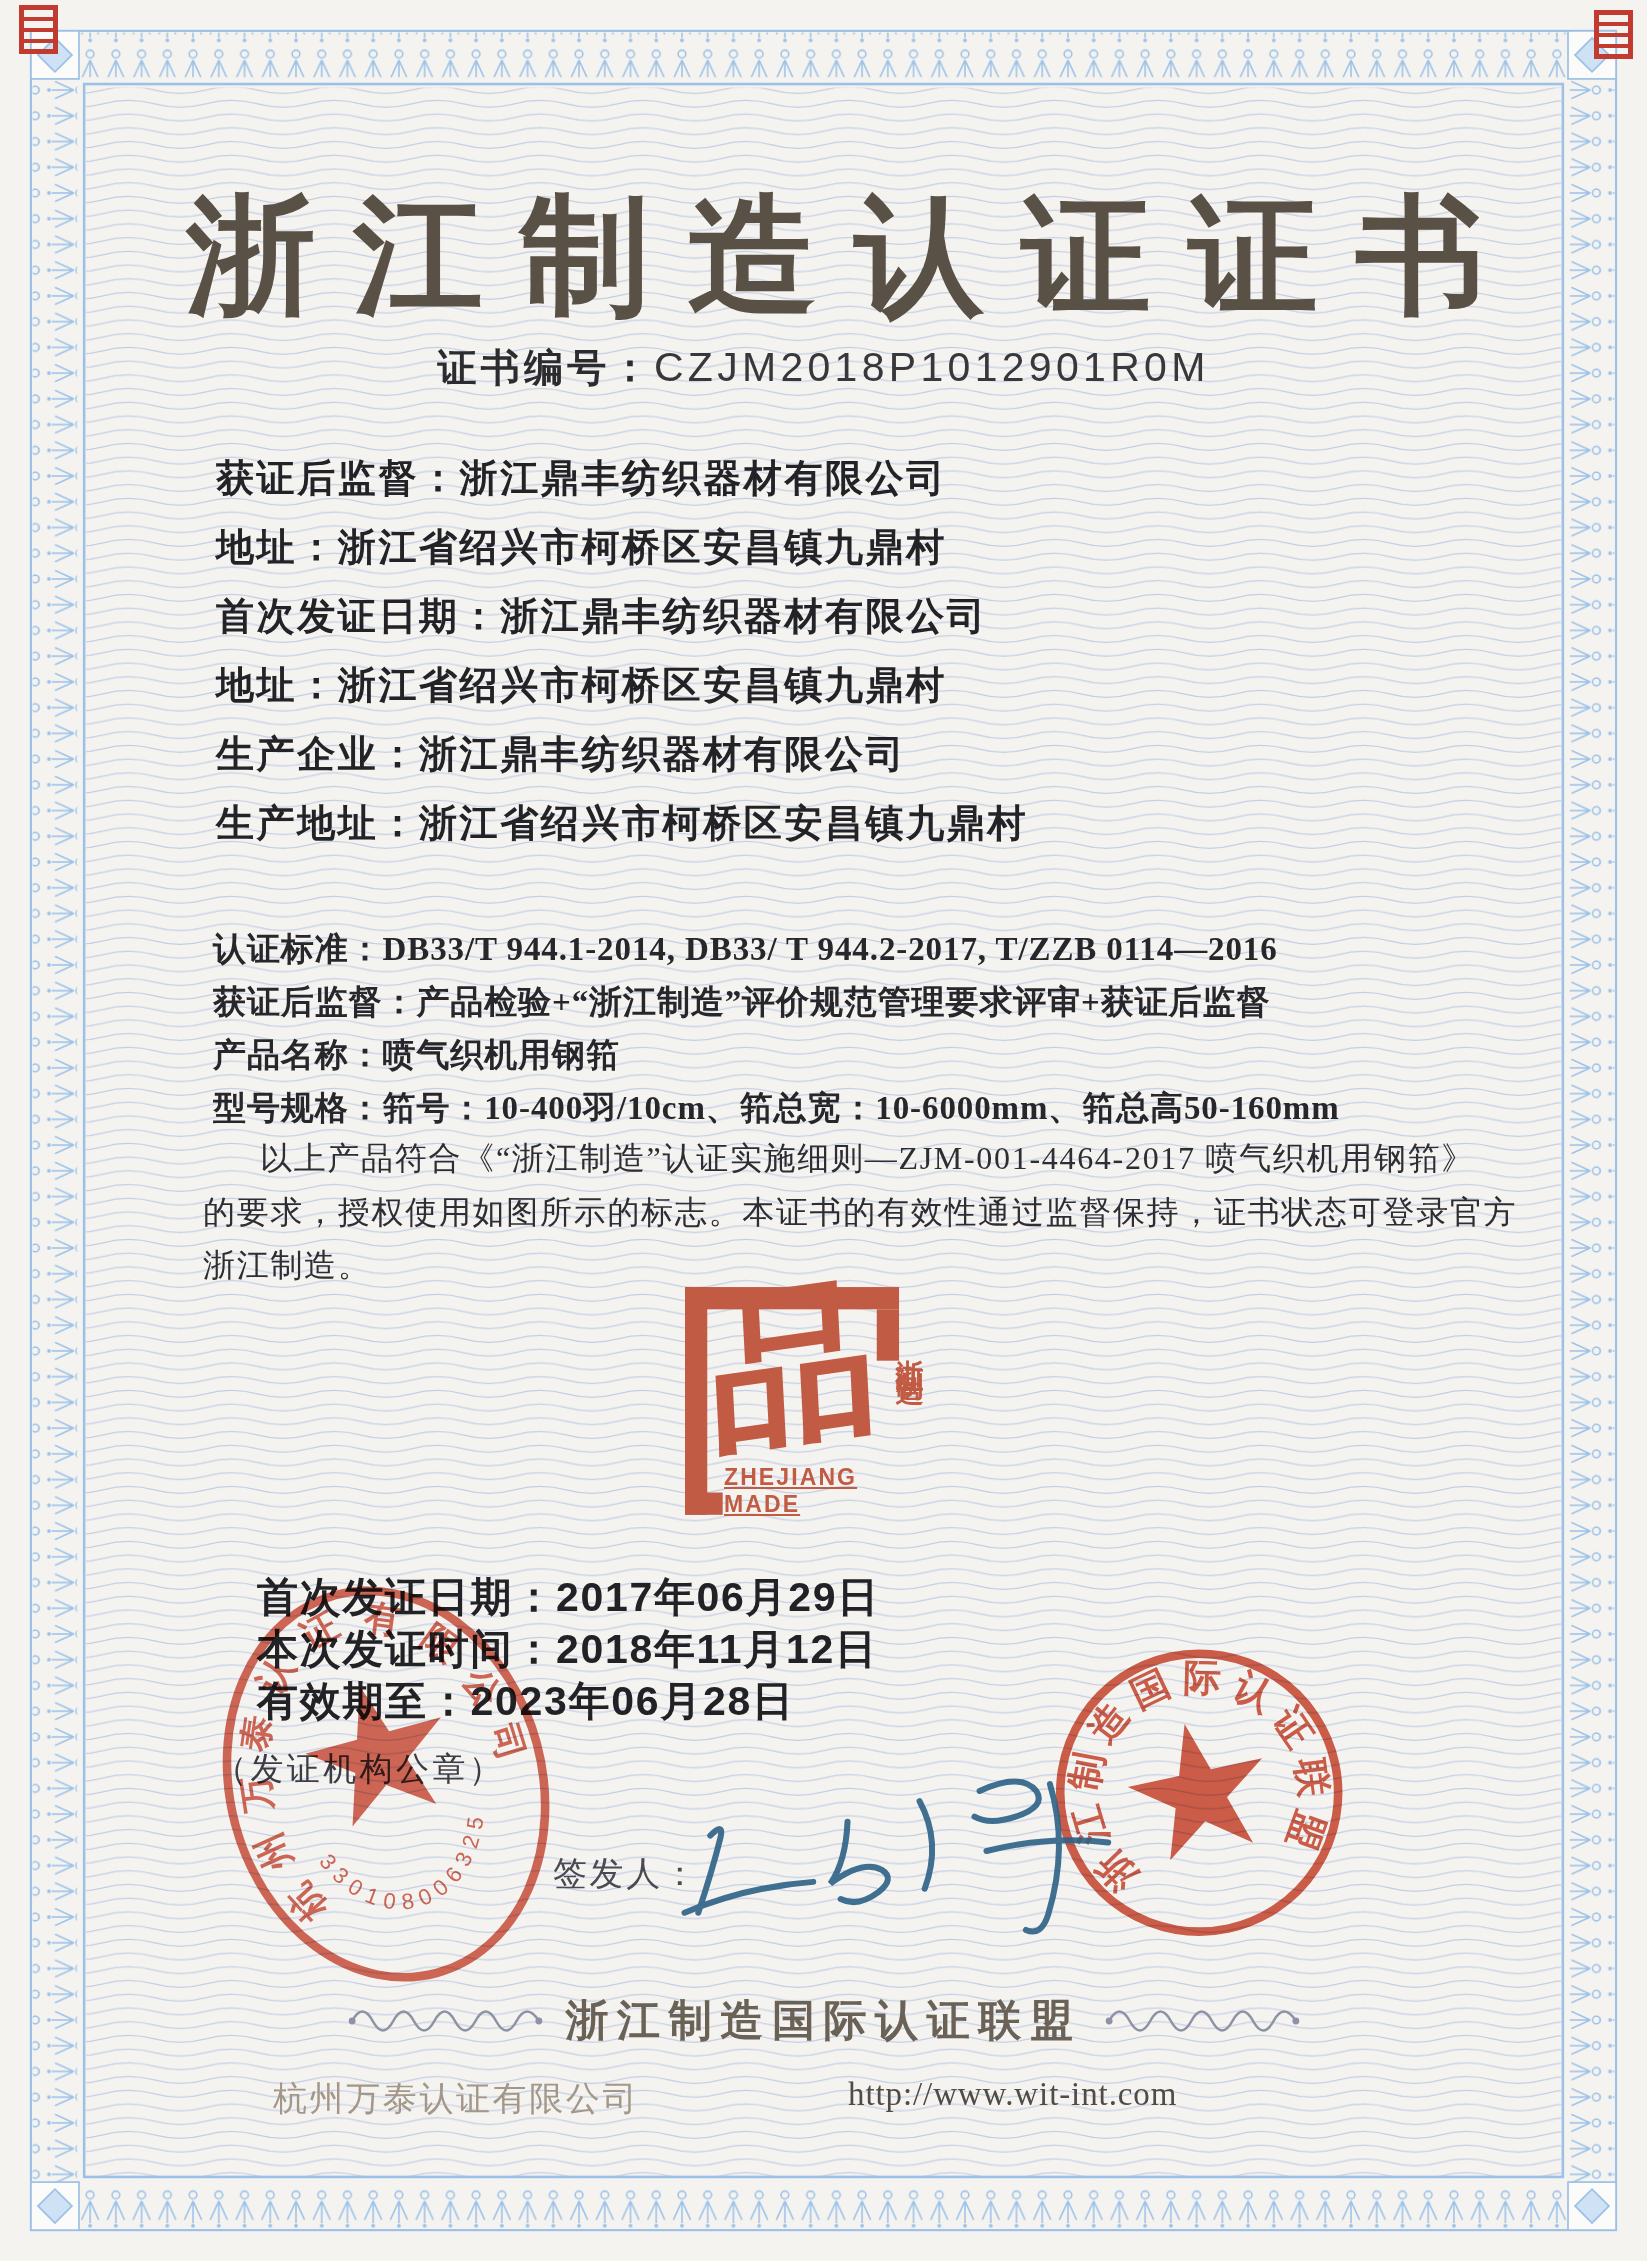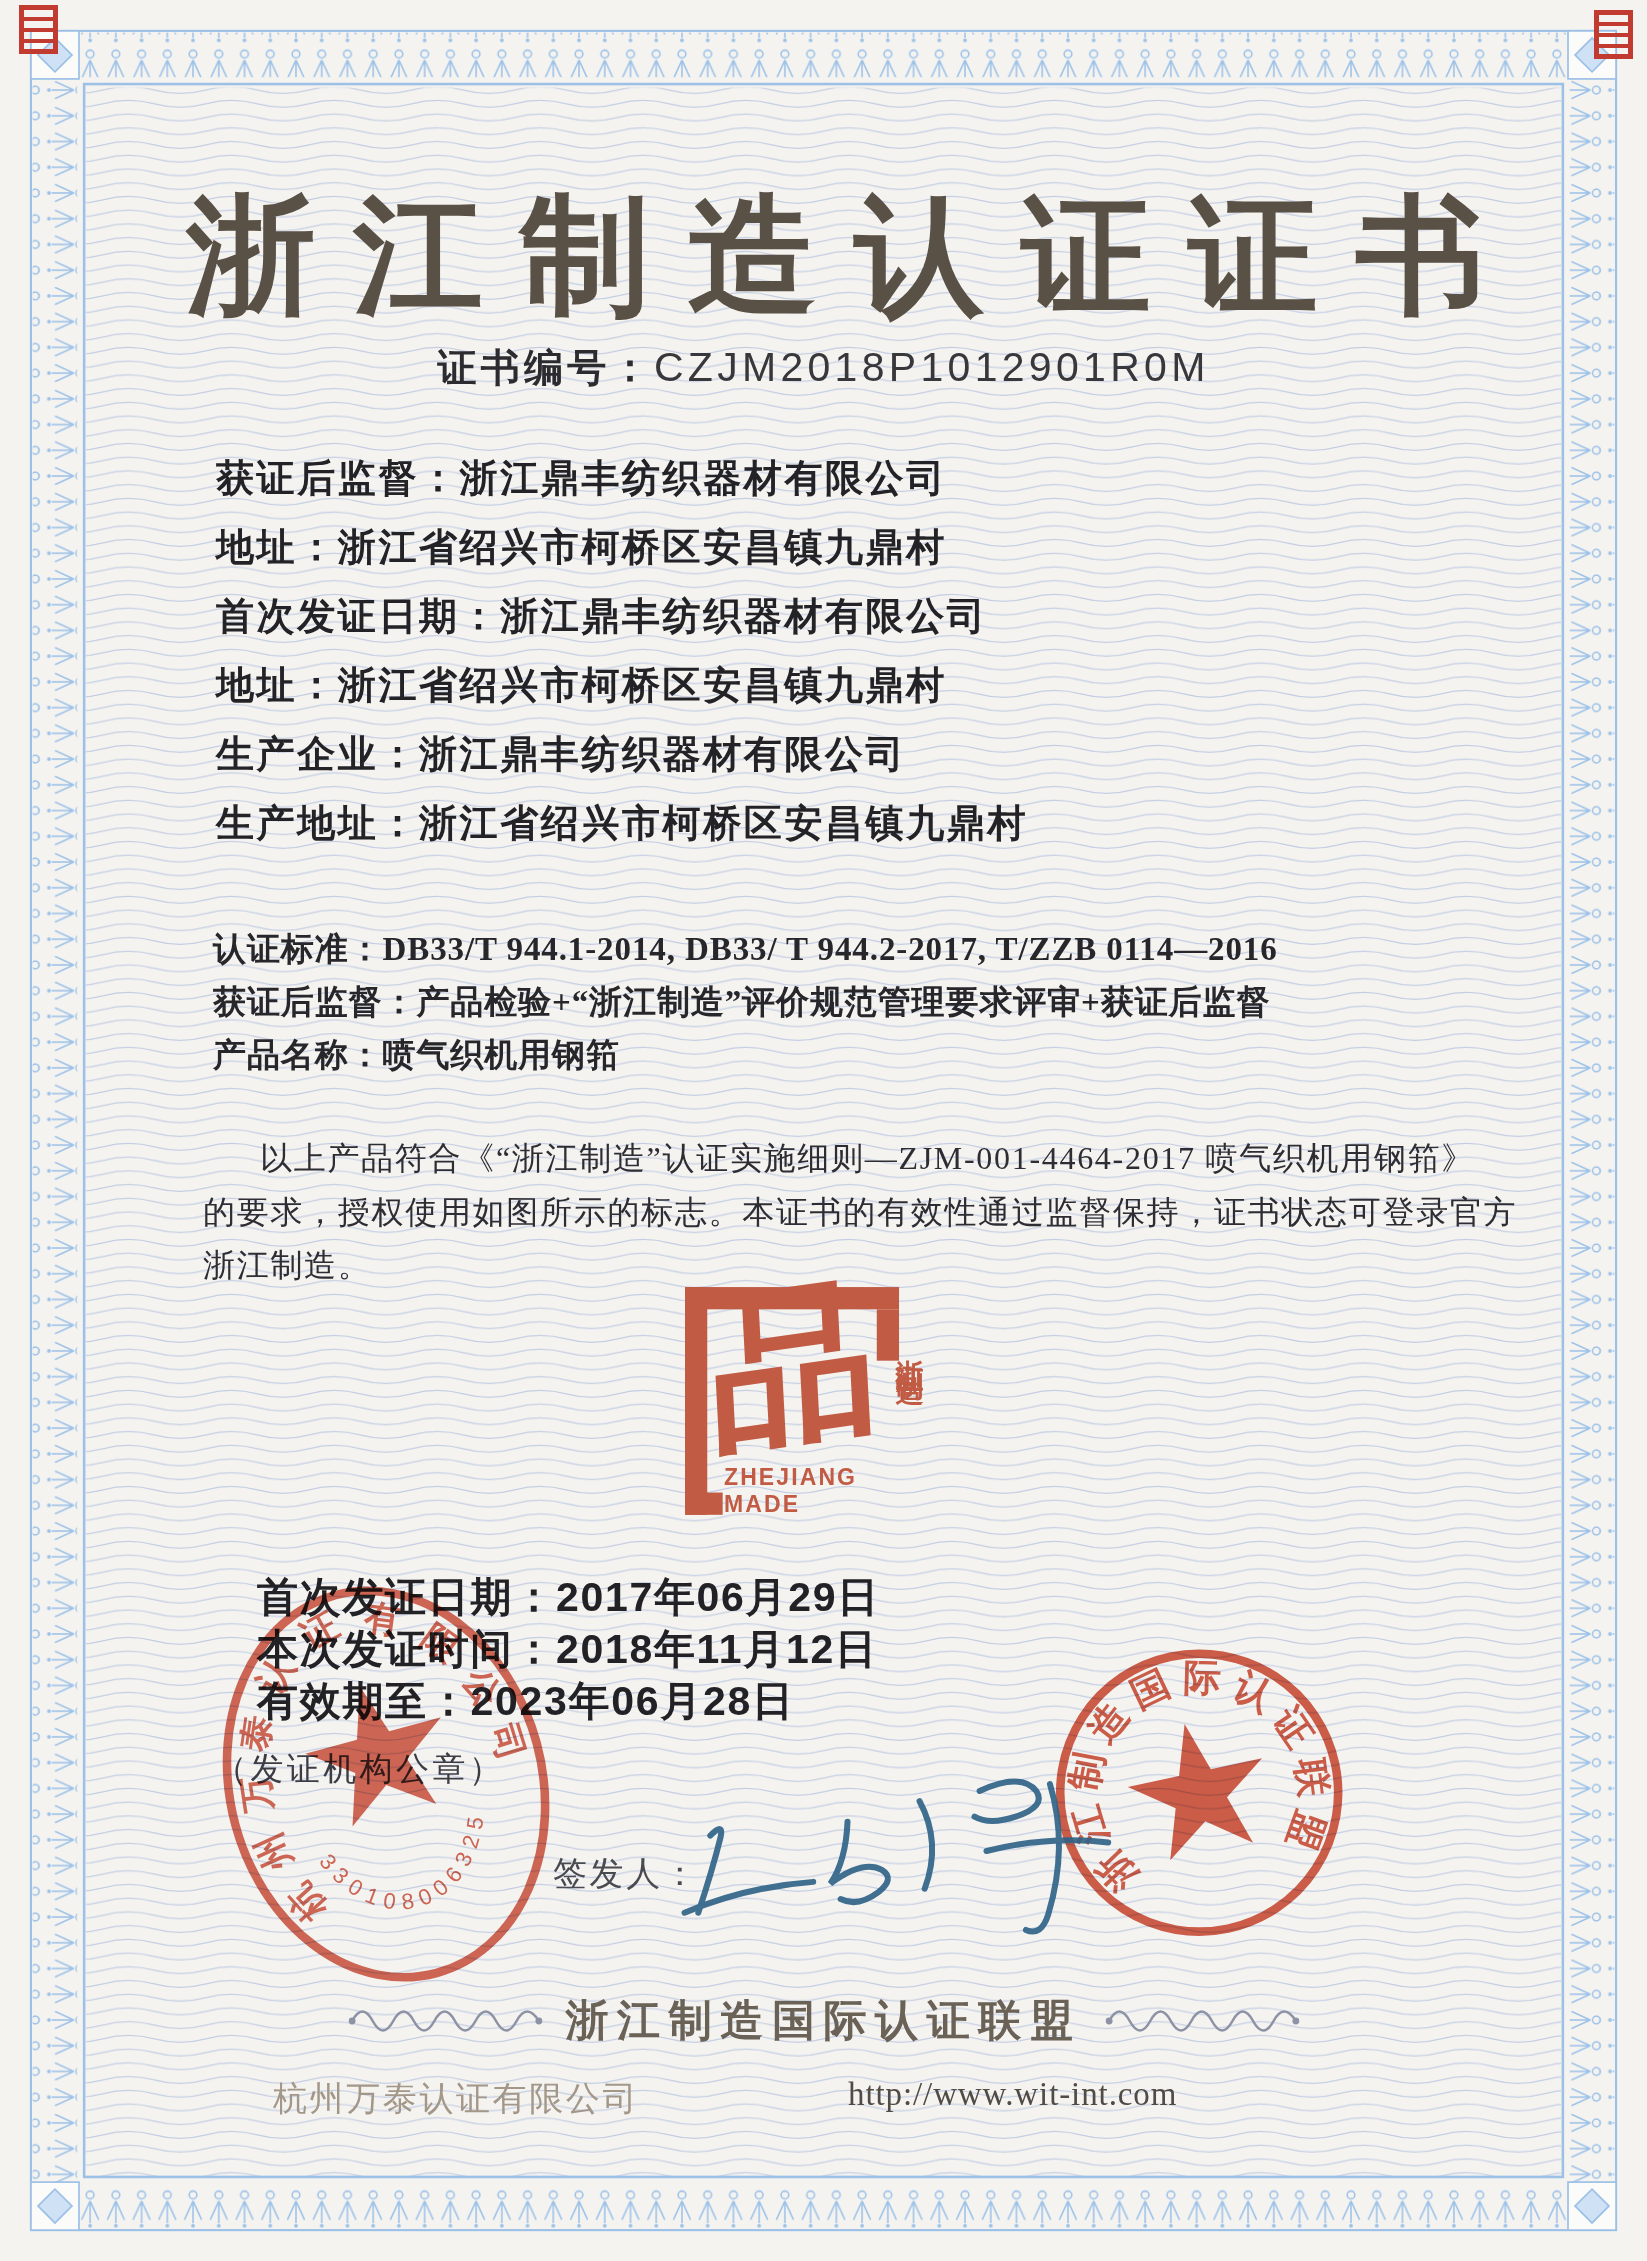--- a/index.html
+++ b/index.html
@@ -28,21 +28,21 @@
         white-space:nowrap;z-index:2;}
   .stmt.l1{top:1137px;left:260px;}
   .stmt.l2{top:1191px;left:203px;}
   .stmt.l3{top:1244px;left:203px;}
 
   .logo{top:1287px;left:685px;width:250px;height:233px;z-index:2;}
   .logo .mark{position:absolute;left:24px;top:-5.1px;font-family:"Liberation Serif",serif;
         font-weight:bold;font-size:168px;line-height:1;transform:rotate(-8deg) skewX(-5deg);}
   .logo .vside{position:absolute;right:6.9px;top:50px;writing-mode:vertical-rl;
         font-weight:bold;font-size:28px;letter-spacing:6px;}
-  .logo .cap{position:absolute;left:39px;bottom:1.7px;font-weight:bold;font-size:23px;letter-spacing:2.1px;}
+  .logo .cap{position:absolute;left:39px;bottom:1.7px;font-weight:bold;font-size:23px;letter-spacing:2.1px;text-decoration:underline;}
 
   .dates{top:1570px;left:214px;z-index:2;}
   .date-row{height:52px;font-size:41px;font-weight:bold;color:#222226;letter-spacing:1.7px;white-space:nowrap;margin-left:43px;}
   .sealnote{top:1747px;left:214px;font-family:"Liberation Serif",serif;font-size:33px;
         color:#3c3c44;letter-spacing:3.4px;z-index:2;}
   .issuer{top:1851px;left:553px;font-family:"Liberation Serif",serif;font-size:34px;
         color:#4a4a52;letter-spacing:2.6px;z-index:2;}
 
   .banner{top:1992px;left:0;width:1647px;display:flex;align-items:center;justify-content:center;
         gap:22px;z-index:2;}
@@ -117,20 +117,21 @@
     <div class="field-row"><span>首次发证日期：</span><span>浙江鼎丰纺织器材有限公司</span></div>
     <div class="field-row"><span>地址：</span><span>浙江省绍兴市柯桥区安昌镇九鼎村</span></div>
     <div class="field-row"><span>生产企业：</span><span>浙江鼎丰纺织器材有限公司</span></div>
     <div class="field-row"><span>生产地址：</span><span>浙江省绍兴市柯桥区安昌镇九鼎村</span></div>
   </div>
 
   <div class="abs specs content">
     <div class="spec-row"><span>认证标准：</span><span>DB33/T 944.1-2014, DB33/ T 944.2-2017, T/ZZB 0114—2016</span></div>
     <div class="spec-row"><span>获证后监督：</span><span>产品检验+“浙江制造”评价规范管理要求评审+获证后监督</span></div>
     <div class="spec-row"><span>产品名称：</span><span>喷气织机用钢筘</span></div>
+    <div class="spec-row"><span>型号规格：</span><span>筘号：10-400羽/10cm、筘总宽：10-6000mm、筘总高50-160mm</span></div>
   </div>
 
   <div class="abs stmt l1 content">以上产品符合《“浙江制造”认证实施细则—ZJM-001-4464-2017 喷气织机用钢筘》</div>
   <div class="abs stmt l2 content">的要求，授权使用如图所示的标志。本证书的有效性通过监督保持，证书状态可登录官方</div>
   <div class="abs stmt l3 content">浙江制造。</div>
 
   <div class="abs logo content">
     <svg width="250" height="233" viewBox="0 0 292 272">
       <g fill="#c15b44">
         <rect x="0" y="0" width="26" height="266"></rect>

